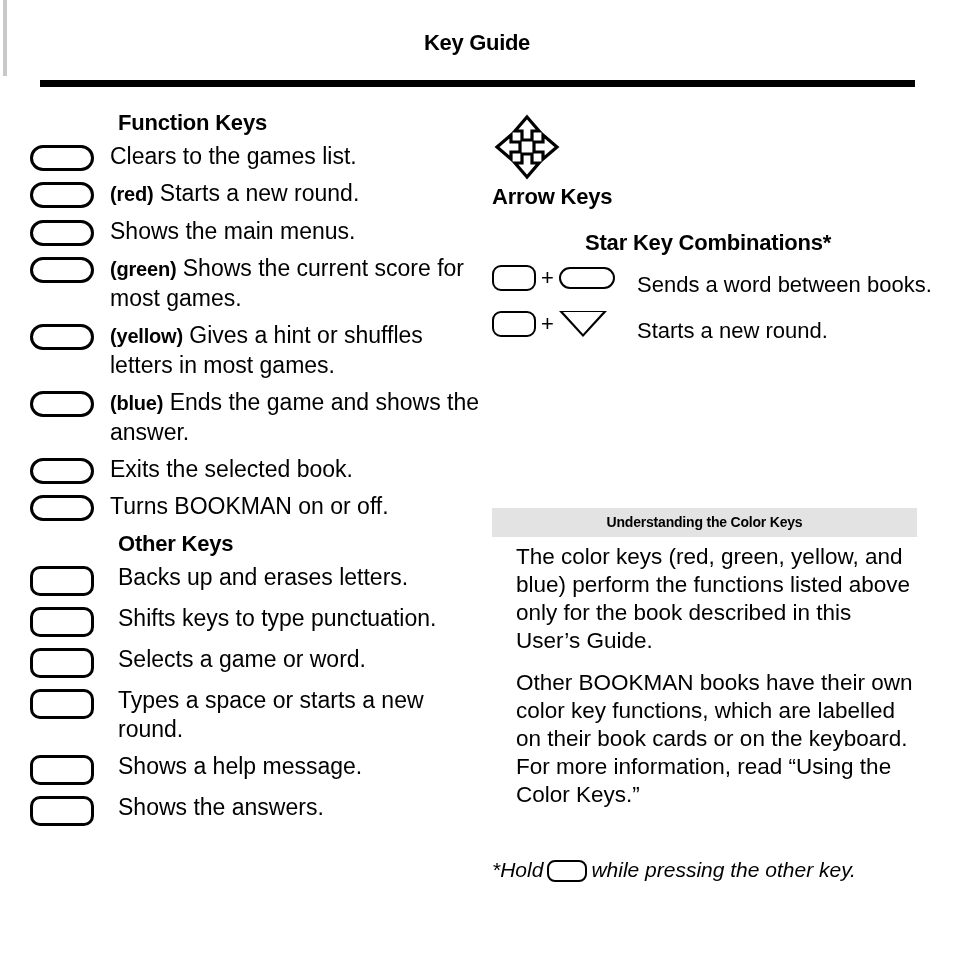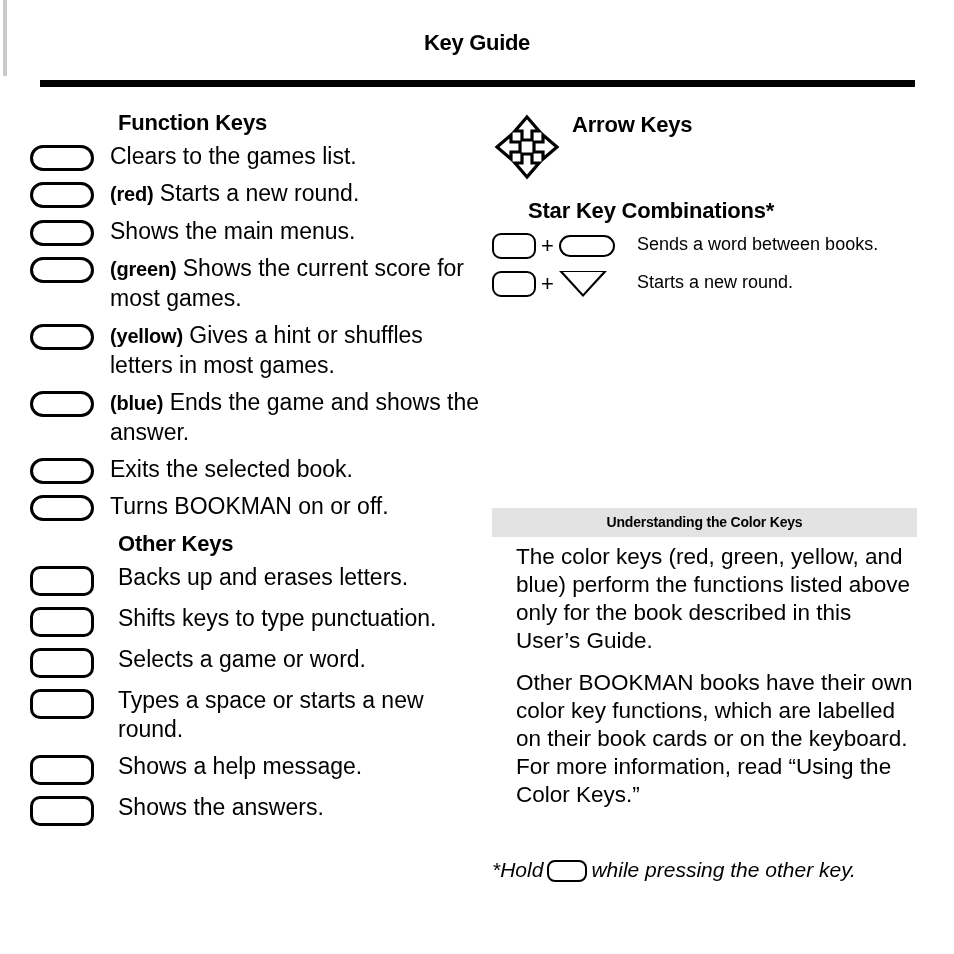--- a/index.html
+++ b/index.html
@@ -55,21 +55,21 @@
   .col-left  { left: 30px;  width: 460px; }
   .col-right { left: 492px; width: 440px; }
 
   .section-head {
     font-size: 22px;
     font-weight: bold;
     letter-spacing: -0.2px;
     margin: 0 0 6px 0;
   }
   .section-head.indent-left  { margin-left: 88px; }
-  .section-head.indent-right { margin-left: 36px; }
+  .section-head.indent-right { margin-left: 93px; }
   .section-head.tight { margin-top: 10px; }
 
   
   .keycap {
     display: inline-block;
     box-sizing: border-box;
     border: 3px solid #000;
     border-radius: 13px;
     background: #fff;
     vertical-align: middle;
@@ -120,20 +120,21 @@
     font-weight: bold;
     font-size: 20px;
     letter-spacing: -0.2px;
   }
 
   
   .arrow-block {
     display: flex;
     align-items: flex-start;
     margin-top: 2px;
+    flex-direction: column;
   }
   .arrow-cluster {
     flex: 0 0 auto;
     width: 80px;
     padding-top: 2px;
   }
   .arrow-right-text { flex: 1 1 auto; }
   .arrow-desc {
     font-size: 23px;
     line-height: 29px;
@@ -152,22 +153,23 @@
     padding-top: 3px;
     white-space: nowrap;
   }
   .plus {
     font-size: 22px;
     margin: 0 5px;
     vertical-align: middle;
   }
   .star-desc {
     flex: 1 1 auto;
-    font-size: 18px;
+    font-size: 22px;
     line-height: 29px;
+    margin-top: 8px;
   }
 
   
   .color-panel { position: absolute; left: 492px; top: 508px; width: 425px; }
   .panel-head {
     background: #e3e3e3;
     text-align: center;
     font-size: 14px;
     font-weight: bold;
     letter-spacing: -0.2px;

